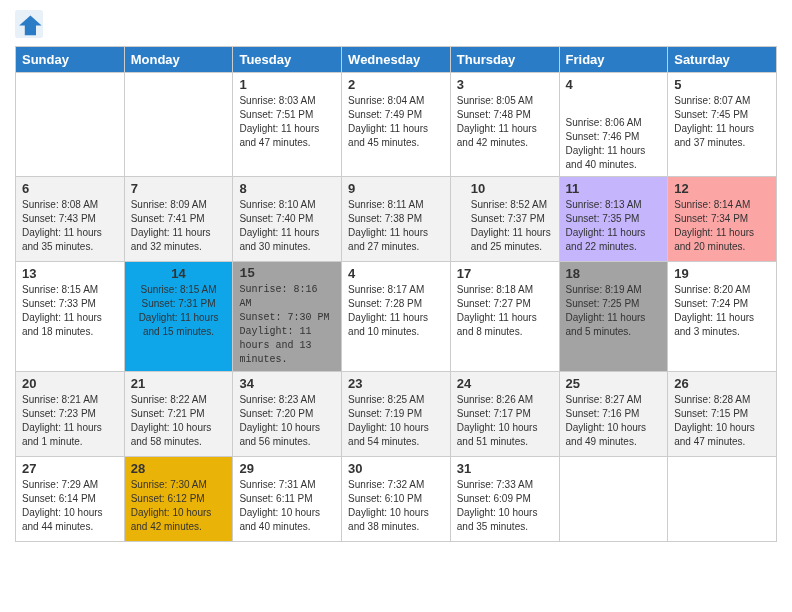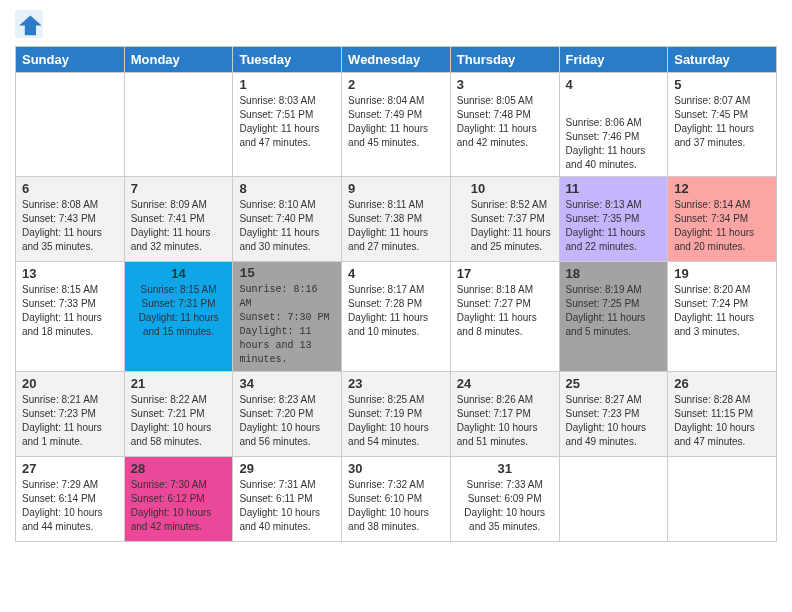--- a/index.html
+++ b/index.html
@@ -273,56 +273,56 @@
         </td>
         <td style="background-color: rgb(242, 242, 242);">
           <span class="day-num">24</span>
           <div class="day-info" style="white-space: pre-line;">Sunrise: 8:26 AM
 Sunset: 7:17 PM
 Daylight: 10 hours and 51 minutes.</div>
         </td>
         <td style="background-color: rgb(242, 242, 242);">
           <span class="day-num">25</span>
           <div class="day-info" style="white-space: pre-line;">Sunrise: 8:27 AM
-Sunset: 7:23 PM
+Sunset: 7:16 PM
 Daylight: 10 hours and 49 minutes.</div>
         </td>
         <td style="background-color: rgb(242, 242, 242);">
           <span class="day-num">26</span>
           <div class="day-info" style="white-space: pre-line;">Sunrise: 8:28 AM
-Sunset: 11:15 PM
+Sunset: 7:15 PM
 Daylight: 10 hours and 47 minutes.</div>
         </td>
       </tr>
       <tr>
         <td style="background-color: rgb(255, 255, 255);">
           <span class="day-num">27</span>
           <div class="day-info" style="white-space: pre-line;">Sunrise: 7:29 AM
 Sunset: 6:14 PM
 Daylight: 10 hours and 44 minutes.</div>
         </td>
-        <td style="background-color: #ec4899;">
+        <td style="background-color: #eab308;">
           <span class="day-num">28</span>
           <div class="day-info" style="white-space: pre-line;">Sunrise: 7:30 AM
 Sunset: 6:12 PM
 Daylight: 10 hours and 42 minutes.</div>
         </td>
         <td style="background-color: rgb(255, 255, 255);">
           <span class="day-num">29</span>
           <div class="day-info" style="white-space: pre-line;">Sunrise: 7:31 AM
 Sunset: 6:11 PM
 Daylight: 10 hours and 40 minutes.</div>
         </td>
         <td style="background-color: rgb(255, 255, 255);">
           <span class="day-num">30</span>
           <div class="day-info" style="white-space: pre-line;">Sunrise: 7:32 AM
 Sunset: 6:10 PM
 Daylight: 10 hours and 38 minutes.</div>
         </td>
-        <td style="background-color: rgb(255, 255, 255); text-align: center;">
+        <td style="background-color: rgb(255, 255, 255);">
           <span class="day-num">31</span>
           <div class="day-info" style="white-space: pre-line;">Sunrise: 7:33 AM
 Sunset: 6:09 PM
 Daylight: 10 hours and 35 minutes.</div>
         </td>
         <td style="background-color: rgb(255, 255, 255);"></td>
         <td style="background-color: rgb(255, 255, 255);"></td>
       </tr>
     </tbody>
 </table>

